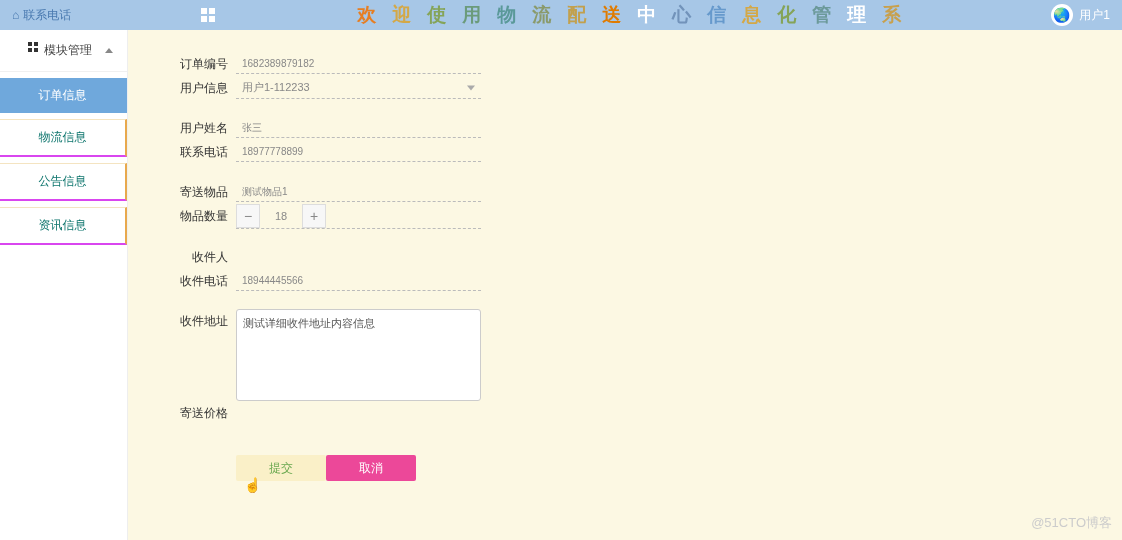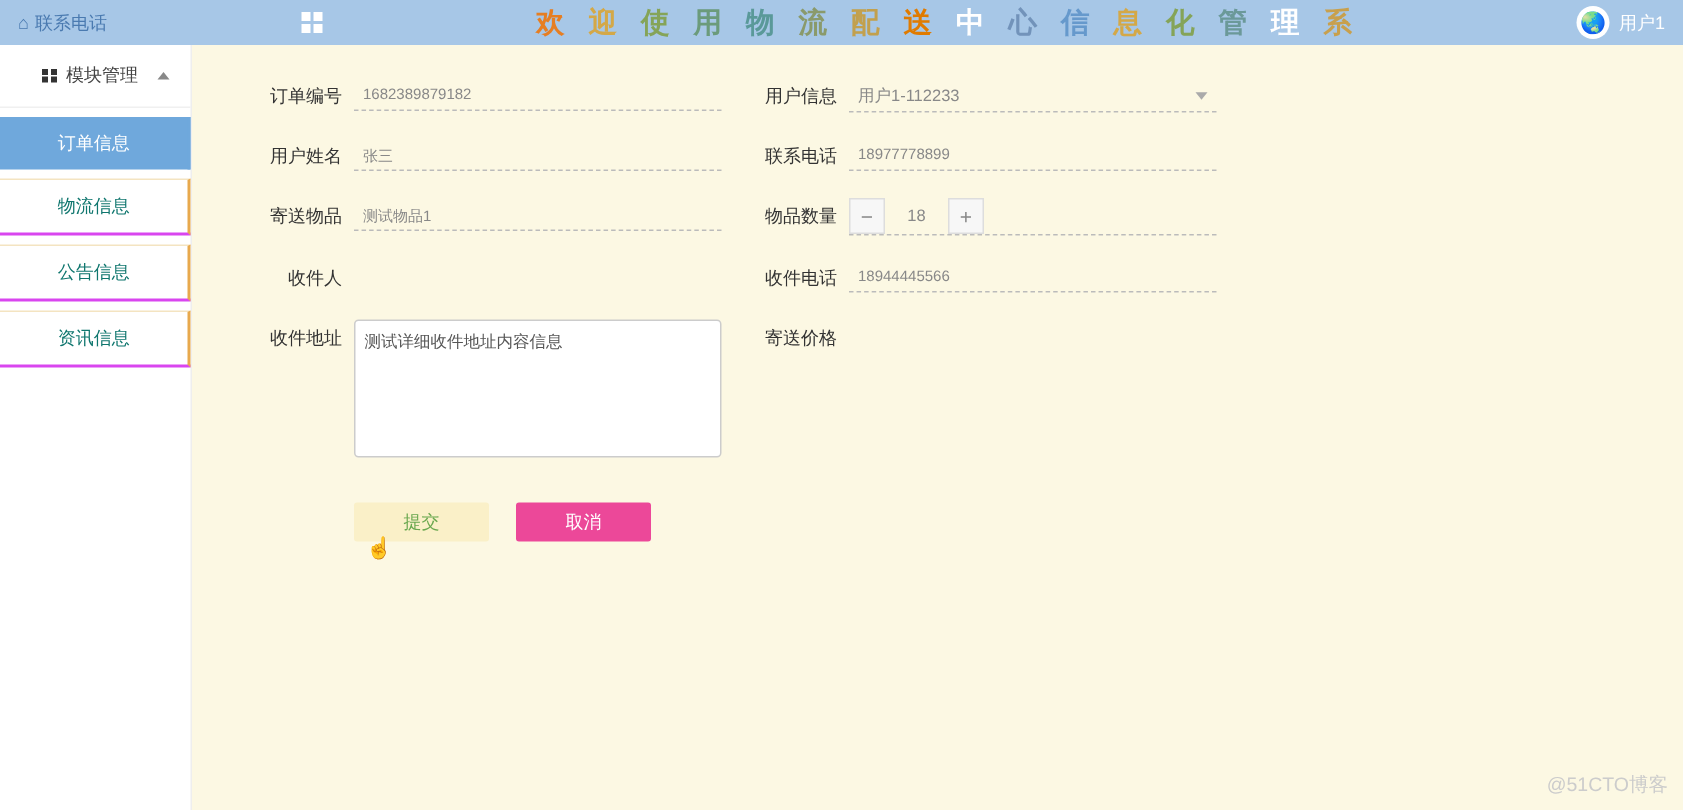--- a/index.html
+++ b/index.html
@@ -29,40 +29,40 @@
     .header-title span:nth-child(16) { color: #c8a04d; }
     .header-right { display: flex; align-items: center; gap: 6px; color: #fff; font-size: 12px; }
     .avatar { width: 22px; height: 22px; border-radius: 50%; background: #fff; display: flex; align-items: center; justify-content: center; font-size: 14px; }
     
     .layout { display: flex; height: calc(100% - 30px); }
     
     .sidebar { width: 128px; background: #fff; border-right: 1px solid #eee; }
     .menu-header { padding: 12px 14px; border-bottom: 1px solid #f0f0f0; display: flex; align-items: center; justify-content: space-between; font-size: 12px; color: #444; }
     .menu-icon { display: inline-grid; grid-template-columns: 1fr 1fr; gap: 1px; width: 10px; height: 10px; }
     .menu-icon span { background: #333; width: 4px; height: 4px; }
-    .menu-header-left { display: flex; align-items: center; gap: 6px; padding-left: 14px; }
+    .menu-header-left { display: flex; gap: 6px; padding-left: 14px; }
     .chevron-up { width: 0; height: 0; border-left: 4px solid transparent; border-right: 4px solid transparent; border-bottom: 5px solid #888; }
     .nav-item { display: block; margin: 6px 0; padding: 9px 0; text-align: center; font-size: 12px; cursor: pointer; border-right: 2px solid #e8a94d; background: #fff; color: #0f766e; border-top: 1px solid #f4e4c1; border-bottom: 2px solid #d946ef; }
     .nav-item.active { background: #6fa8dc; color: #fff; border-right: 2px solid #6fa8dc; border-top: none; border-bottom: none; }
     
     .content { flex: 1; padding: 22px 40px; background: #fcf8e3; overflow: auto; }
-    .form-row { display: flex; margin-bottom: 16px; align-items: flex-start; }
+    .form-row { display: flex; margin-bottom: 16px; align-items: flex-start; flex-direction: column; }
     .form-col { display: flex; align-items: center; min-height: 24px; }
     .form-col.left { width: 330px; }
     .form-col.right { width: 330px; }
     .form-label { width: 60px; text-align: right; font-size: 12px; color: #333; margin-right: 8px; }
     .form-input { width: 245px; padding: 4px 6px; border: none; border-bottom: 1px dashed #bbb; background: transparent; font-size: 10px; color: #888; outline: none; }
     .form-select { width: 245px; padding: 4px 20px 4px 6px; border: none; border-bottom: 1px dashed #bbb; background: transparent; font-size: 11px; color: #888; outline: none; appearance: none; position: relative; }
     .select-wrap { position: relative; width: 245px; }
     .select-arrow { position: absolute; right: 6px; top: 50%; transform: translateY(-50%); width: 0; height: 0; border-left: 4px solid transparent; border-right: 4px solid transparent; border-top: 5px solid #aaa; pointer-events: none; }
     .form-textarea { width: 245px; height: 92px; padding: 6px; border: 1px solid #ccc; border-radius: 3px; font-size: 11px; color: #555; resize: none; outline: none; font-family: inherit; }
     .stepper { display: flex; align-items: center; border-bottom: 1px dashed #bbb; width: 245px; }
     .stepper-btn { width: 24px; height: 24px; border: 1px solid #ddd; background: #f7f7f7; color: #888; display: flex; align-items: center; justify-content: center; cursor: pointer; font-size: 14px; }
     .stepper-input { width: 42px; border: none; text-align: center; background: transparent; font-size: 11px; color: #888; outline: none; padding: 4px; }
-    .actions { margin-left: 68px; margin-top: 30px; display: flex; gap: 18px; position: relative; }
+    .actions { margin-left: 68px; margin-top: 30px; display: flex; position: relative; }
     .btn { width: 90px; height: 26px; border: none; border-radius: 2px; font-size: 12px; cursor: pointer; }
     .btn-submit { background: #faf0c8; color: #6aa84f; }
     .btn-cancel { background: #ec4899; color: #fff; }
     .cursor-hand { position: absolute; left: 8px; top: 22px; font-size: 14px; color: #333; }
     
     .watermark { position: absolute; right: 10px; bottom: 8px; color: #ccc; font-size: 13px; }
   </style>
 </head>
 <body>
 

